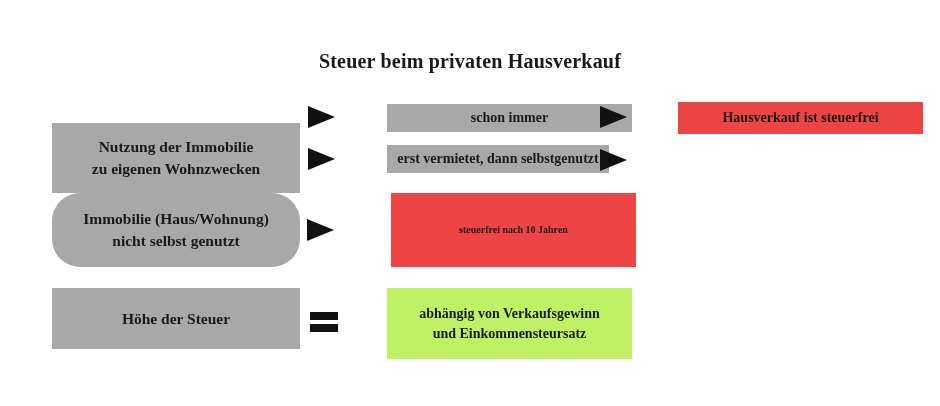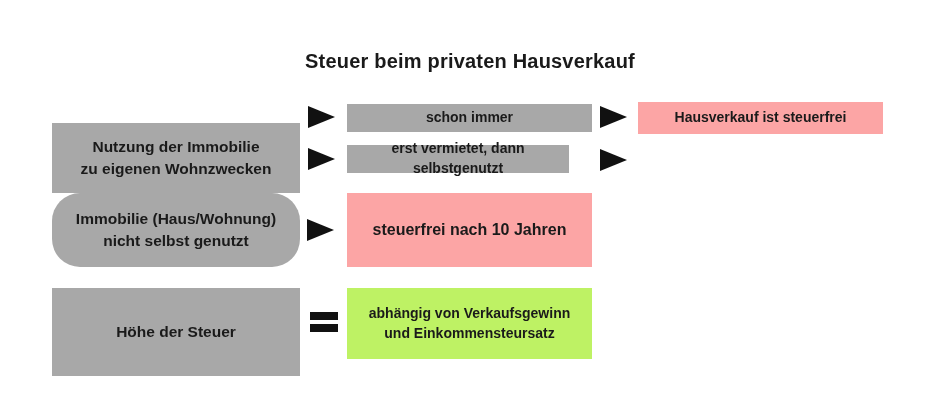--- a/index.html
+++ b/index.html
@@ -5,21 +5,21 @@
   html, body {
     margin: 0;
     padding: 0;
     background: #ffffff;
   }
   .stage {
     position: relative;
     width: 940px;
     height: 406px;
     background: #ffffff;
-    font-family: Liberation Sans, sans-serif;
+    font-family: Liberation Serif, serif;
     color: #1a1a1a;
     overflow: hidden;
   }
   .title {
     position: absolute;
     top: 50px;
     left: 0;
     width: 100%;
     text-align: center;
     font-size: 20px;
@@ -31,31 +31,31 @@
     display: flex;
     align-items: center;
     justify-content: center;
     text-align: center;
     font-weight: bold;
     white-space: pre-line;
     box-sizing: border-box;
     padding: 2px 6px;
   }
   .gray   { background: #a8a8a8; }
-  .green  { background: #fca5a5; }
+  .green  { background: #ef4444; }
   .orange { background: #bef264; }
 
   .fs-lg { font-size: 15.5px; line-height: 1.42; }
-  .fs-md { font-size: 14px;   line-height: 1.42; }
-  .fs-mdg{ font-size: 16px;   line-height: 1.42; }
+  .fs-md { font-size: 14px;   line-height: 1.42; margin-left: 40px; }
+  .fs-mdg{ font-size: 10px;   line-height: 1.42; margin-left: 44px; }
 
   
   .left1 { left: 52px;  top: 103px; width: 248px; height: 70px; margin-top: 20px; }
   .left2 { left: 52px;  top: 193px; width: 248px; height: 74px; border-radius: 28px; }
-  .left3 { left: 52px;  top: 288px; width: 248px; height: 88px; }
+  .left3 { left: 52px;  top: 288px; width: 248px; height: 61px; }
 
   
   .mid1  { left: 347px; top: 104px; width: 245px; height: 28px; }
   .mid2  { left: 347px; top: 145px; width: 222px; height: 28px; }
   .mid3  { left: 347px; top: 193px; width: 245px; height: 74px; }
   .mid4  { left: 347px; top: 288px; width: 245px; height: 71px; }
 
   
   .right1 { left: 638px; top: 102px; width: 245px; height: 32px; }
   .right2 { left: 638px; top: 144px; width: 245px; height: 85px; }

